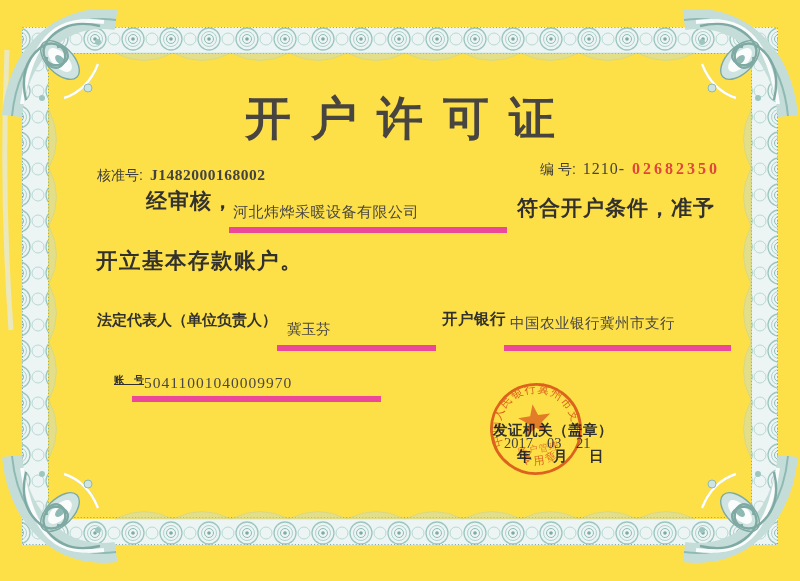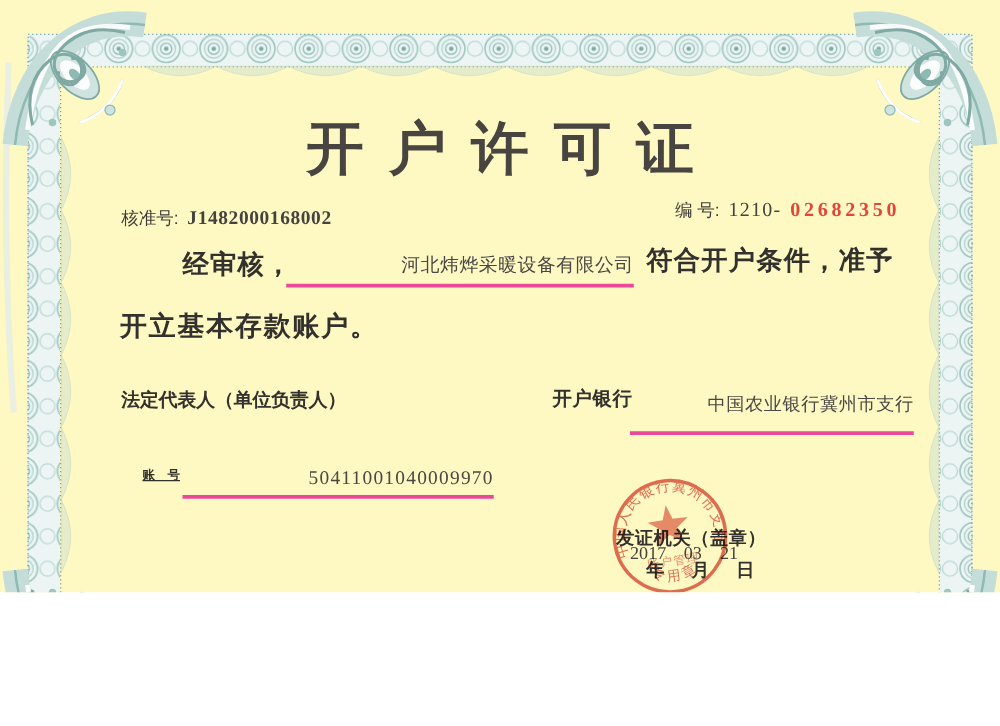--- a/index.html
+++ b/index.html
@@ -1,47 +1,47 @@
 <!DOCTYPE html>
 <html><head>
 <meta charset="utf-8">
 <style>
   html,body{margin:0;padding:0;background:#ffffff;}
-  .cert{position:relative;width:800px;height:474px;background:#fef9c3;overflow:hidden;
+  .cert{position:relative;width:800px;height:581px;background:#fde047;overflow:hidden;
         font-family:"Liberation Sans",sans-serif;color:#3a3836;}
   .abs{position:absolute;}
   .frame{position:absolute;left:0;top:0;pointer-events:none;}
 
   .title{position:absolute;left:0;right:0;top:88px;text-align:center;
          font-family:"DejaVu Serif",serif;font-weight:900;font-size:46px;
          letter-spacing:20px;text-indent:20px;color:#48443f;}
 
   .row{position:absolute;display:flex;align-items:baseline;gap:7px;}
   .lbl-sm{font-size:14px;color:#3f3d3a;}
   .serif{font-family:"Liberation Serif","DejaVu Serif",serif;}
   .approval-row{left:97px;top:146px;margin-top:20px;}
   .approval-num{font-size:15.5px;color:#45433f;letter-spacing:.5px;font-weight:bold;}
   .serial-row{left:540px;top:144px;margin-top:16px;}
   .serial-prefix{font-size:16px;color:#45433f;letter-spacing:1px;}
   .serial-num{font-size:16px;color:#e0463b;letter-spacing:3px;font-weight:bold;}
 
   .big{font-size:21px;font-weight:bold;color:#33312e;letter-spacing:1px;}
-  .audit-prefix{left:146px;top:197px;}
+  .audit-prefix{left:146px;top:187px;}
   .audit-suffix{left:517px;top:194px;}
   .line2{left:96px;top:246px;font-size:21.5px;letter-spacing:1.5px;}
 
-  .fill-line{position:absolute;border-bottom:3px solid #ec4899;display:flex;align-items:flex-end;justify-content:flex-end;}
+  .fill-line{position:absolute;border-bottom:6px solid #ec4899;display:flex;align-items:flex-end;}
   .fill-val{font-family:"Liberation Serif","DejaVu Serif",serif;color:#4a4744;}
   .company-fill{left:229px;top:200px;width:278px;height:27px;}
   .company-fill .fill-val{font-size:15px;padding:0 0 5px 4px;letter-spacing:.5px;}
   .legal-fill{left:277px;top:316px;width:159px;height:29px;}
   .legal-fill .fill-val{font-size:14.5px;padding:0 0 6px 10px;}
   .bank-fill{left:504px;top:312px;width:227px;height:33px;}
   .bank-fill .fill-val{font-size:14.5px;padding:0 0 12px 6px;letter-spacing:.5px;}
-  .account-fill{left:146px;top:371px;width:249px;height:25px;}
+  .account-fill{left:132px;top:371px;width:249px;height:25px;}
   .account-fill .fill-val{font-size:15.5px;padding:0 0 4px 12px;letter-spacing:1px;}
 
   .field-lbl{position:absolute;font-weight:bold;color:#33312e;}
   .legal-lbl{left:97px;top:311px;font-size:15px;}
   .bank-lbl{left:442px;top:309px;font-size:15.5px;letter-spacing:.5px;}
   .account-lbl{left:114px;top:373px;font-size:10px;text-decoration:underline;}
 
   .issue-lbl{position:absolute;left:493px;top:421px;font-size:14.5px;font-weight:bold;
              letter-spacing:.5px;color:#33312e;}
   .date-num{position:absolute;top:435px;font-family:"Liberation Serif",serif;
@@ -122,20 +122,23 @@
   </div>
 
   <span class="abs big audit-prefix">经审核，</span>
   <div class="fill-line company-fill">
     <span class="fill-val">河北炜烨采暖设备有限公司</span>
   </div>
   <span class="abs big line2">开立基本存款账户。</span>
   <span class="abs big audit-suffix">符合开户条件，准予</span>
 
   <span class="field-lbl legal-lbl">法定代表人（单位负责人）</span>
+  <div class="fill-line legal-fill">
+    <span class="fill-val">冀玉芬</span>
+  </div>
   <span class="field-lbl bank-lbl">开户银行</span>
   <div class="fill-line bank-fill">
     <span class="fill-val">中国农业银行冀州市支行</span>
   </div>
 
   <span class="field-lbl account-lbl">账　号</span>
   <div class="fill-line account-fill">
     <span class="fill-val">50411001040009970</span>
   </div>
 

